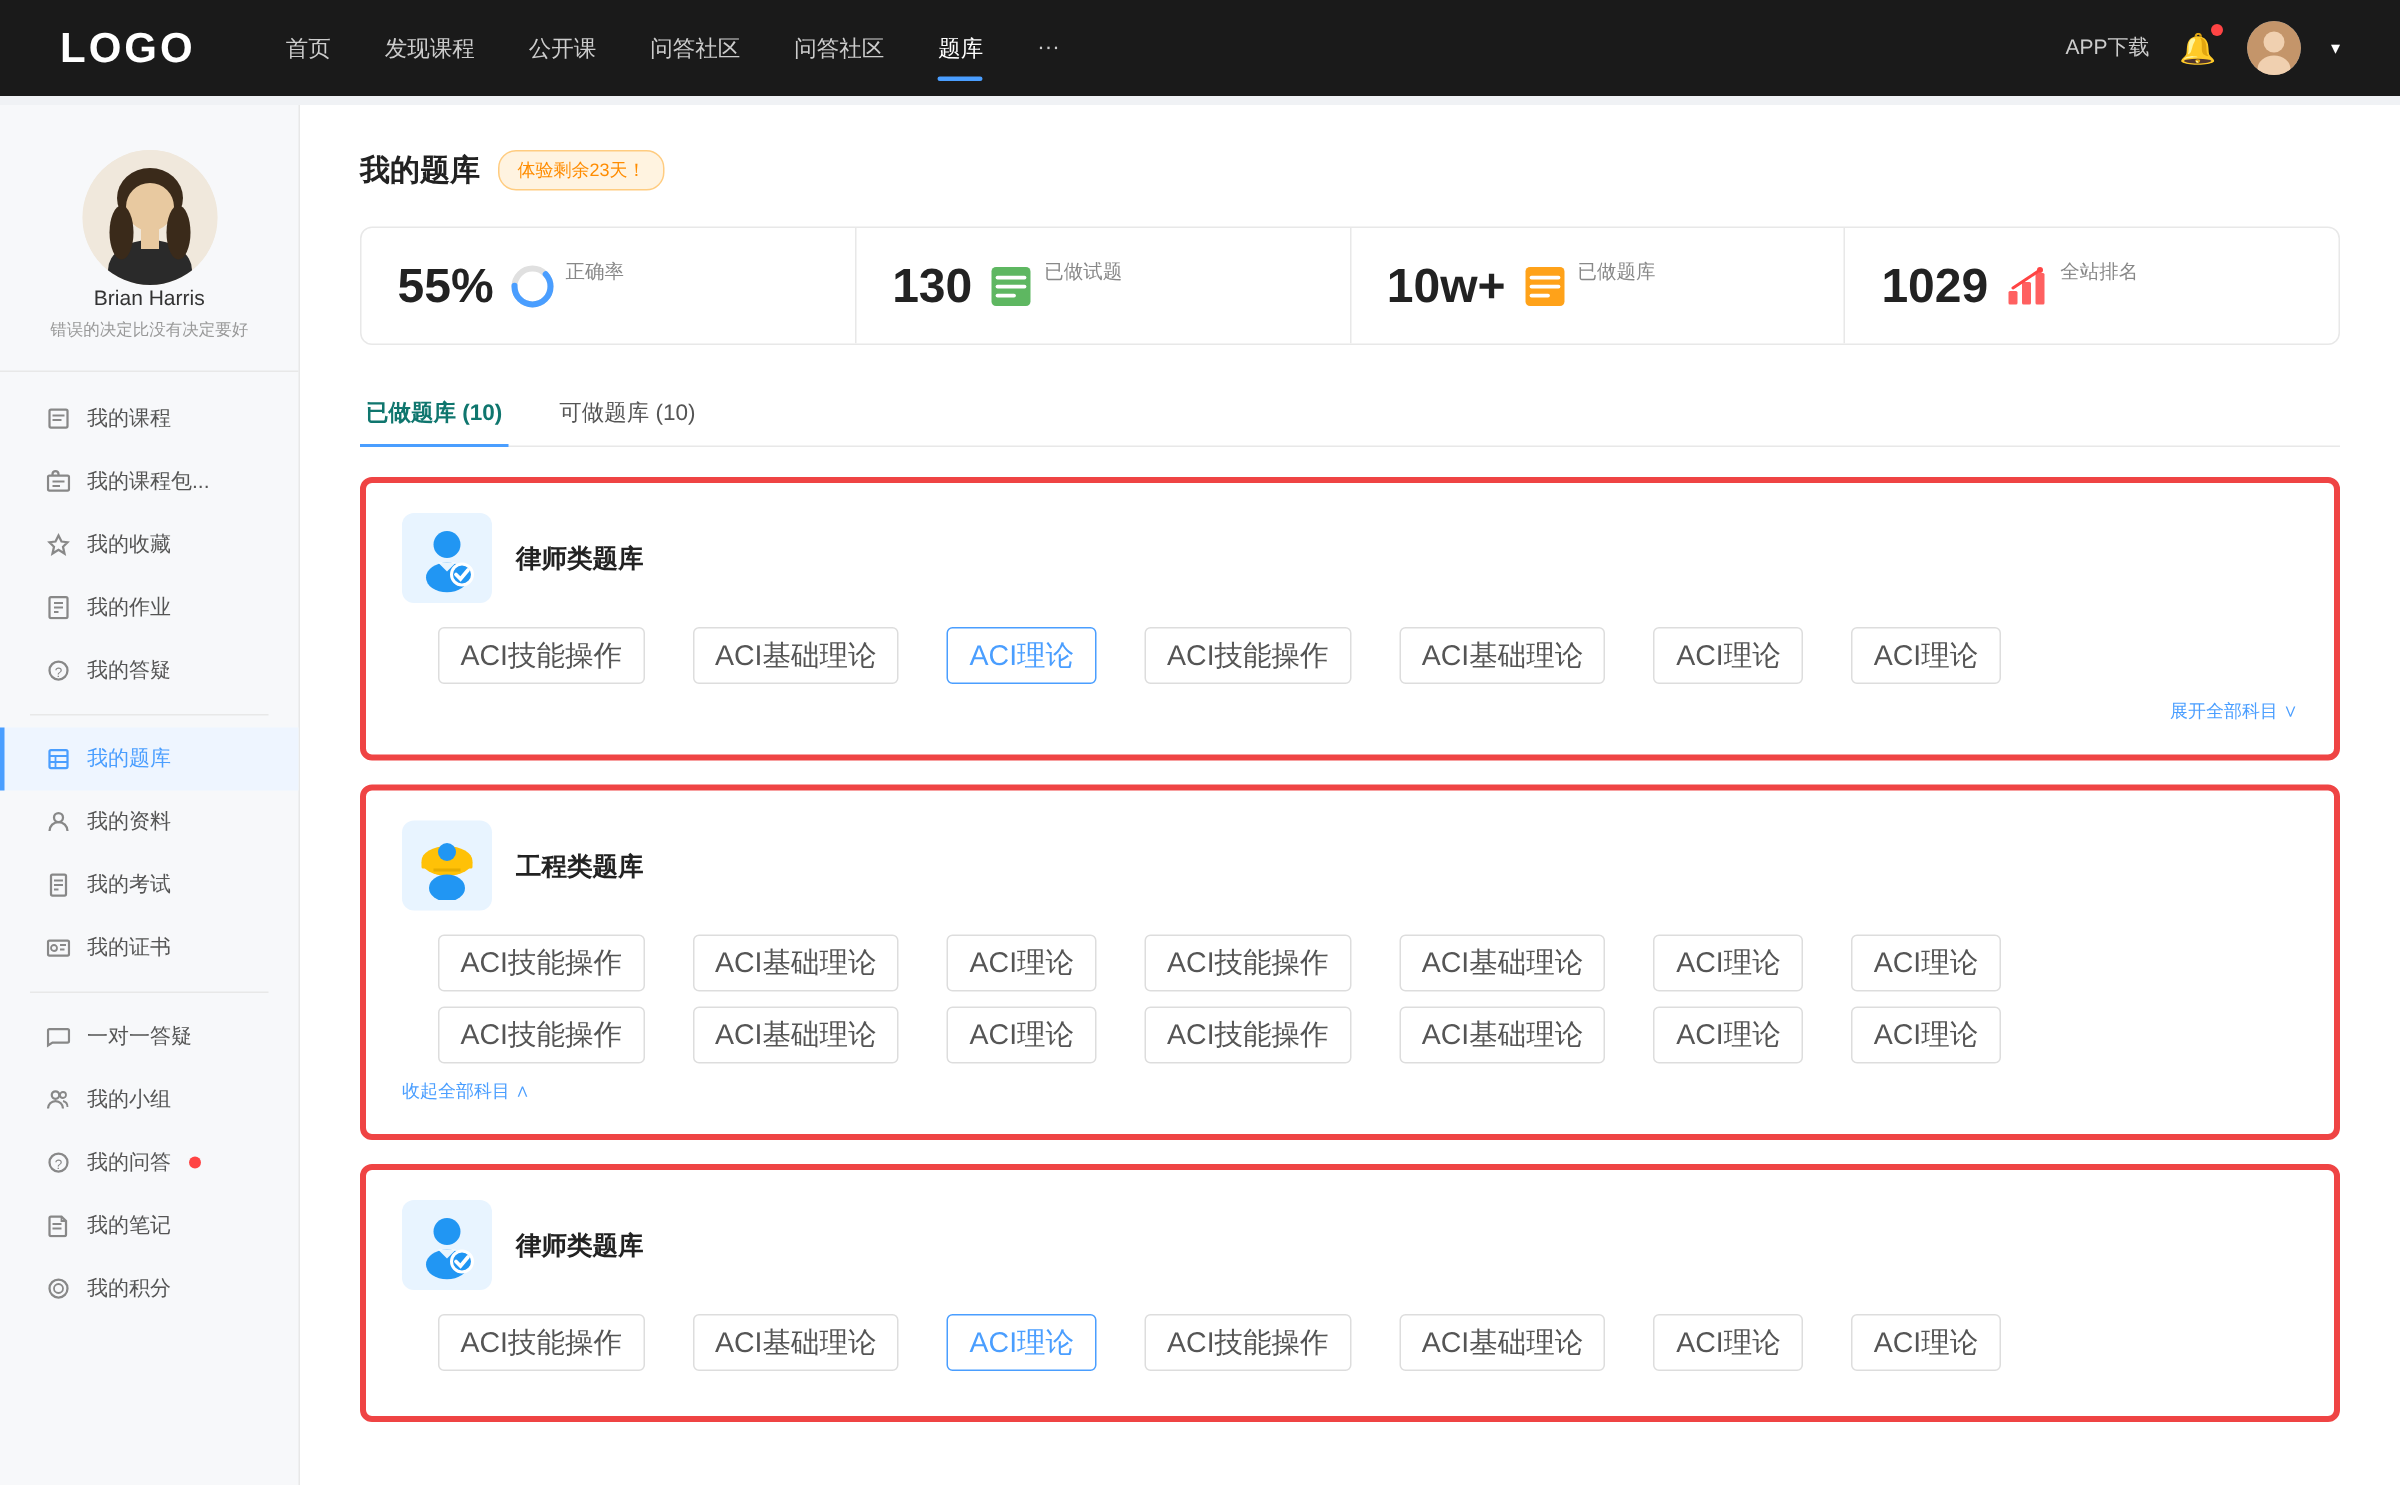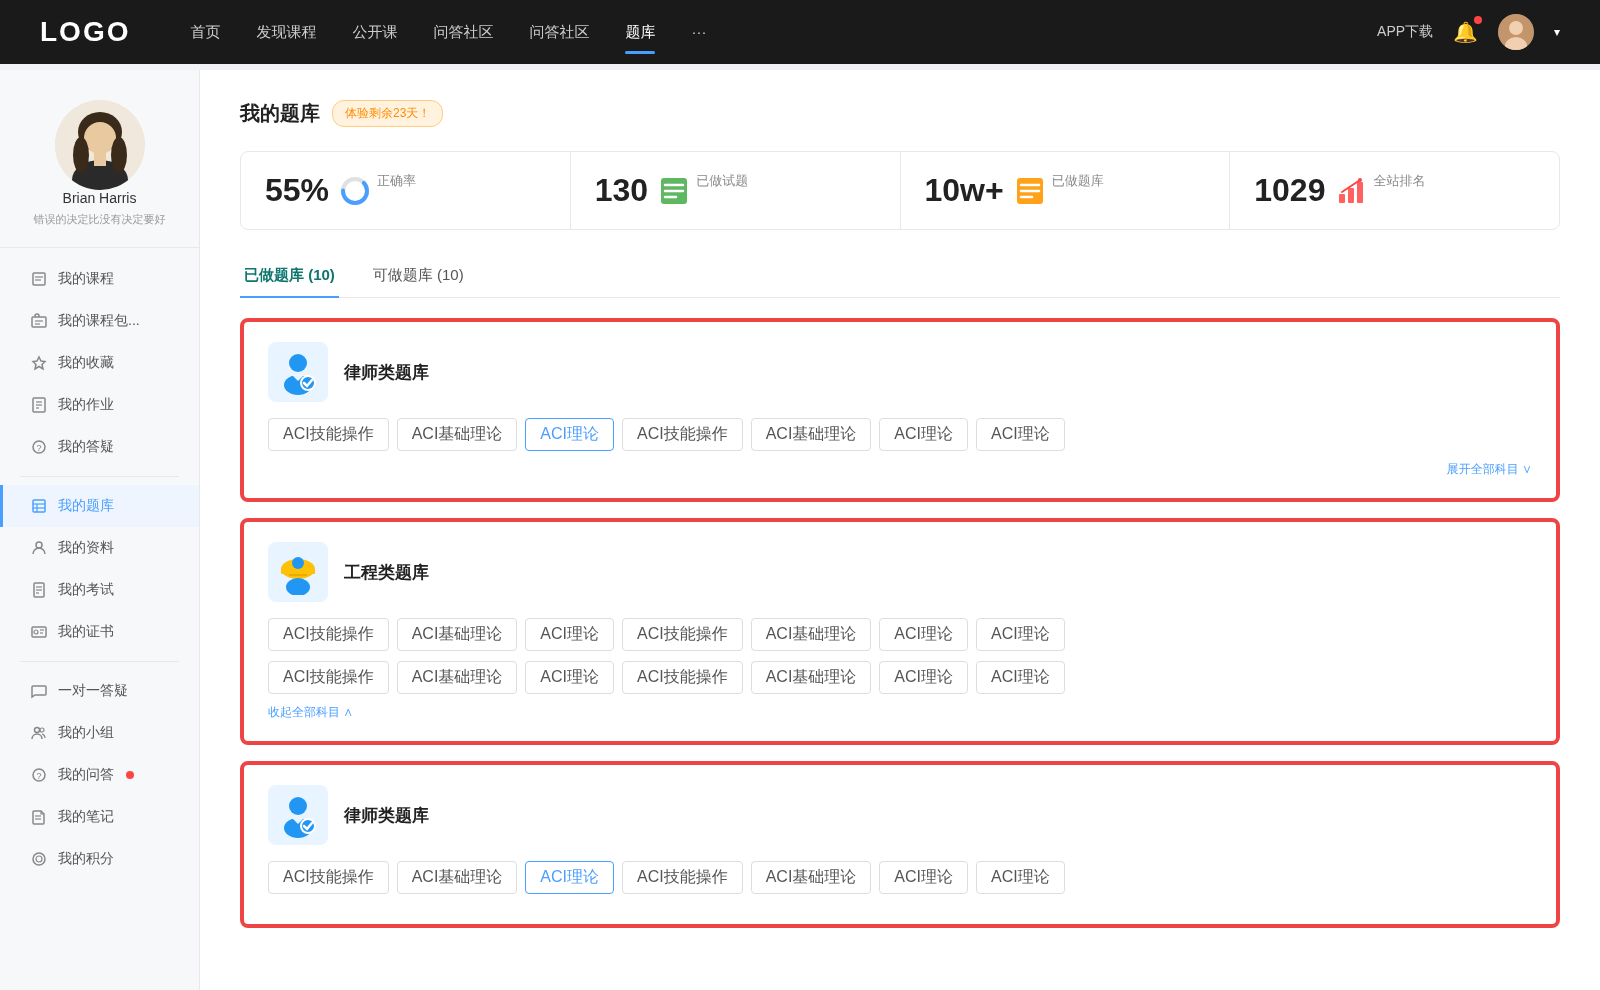--- a/index.html
+++ b/index.html
@@ -280,25 +280,26 @@
     }
     .tags-row {
       display: flex;
       flex-wrap: wrap;
       gap: 8px;
       margin-bottom: 10px;
     }
     .tag {
       padding: 5px 14px;
       border-radius: 4px;
-      font-size: 16px;
+      font-size: 19px;
       cursor: pointer;
       border: 1px solid #ddd;
       color: #555;
       background: #fff;
+      margin-left: 24px;
     }
     .tag.active {
       border-color: #4a9eff;
       color: #4a9eff;
       background: #fff;
     }
     .expand-link {
       text-align: right;
       font-size: 12px;
       color: #4a9eff;

